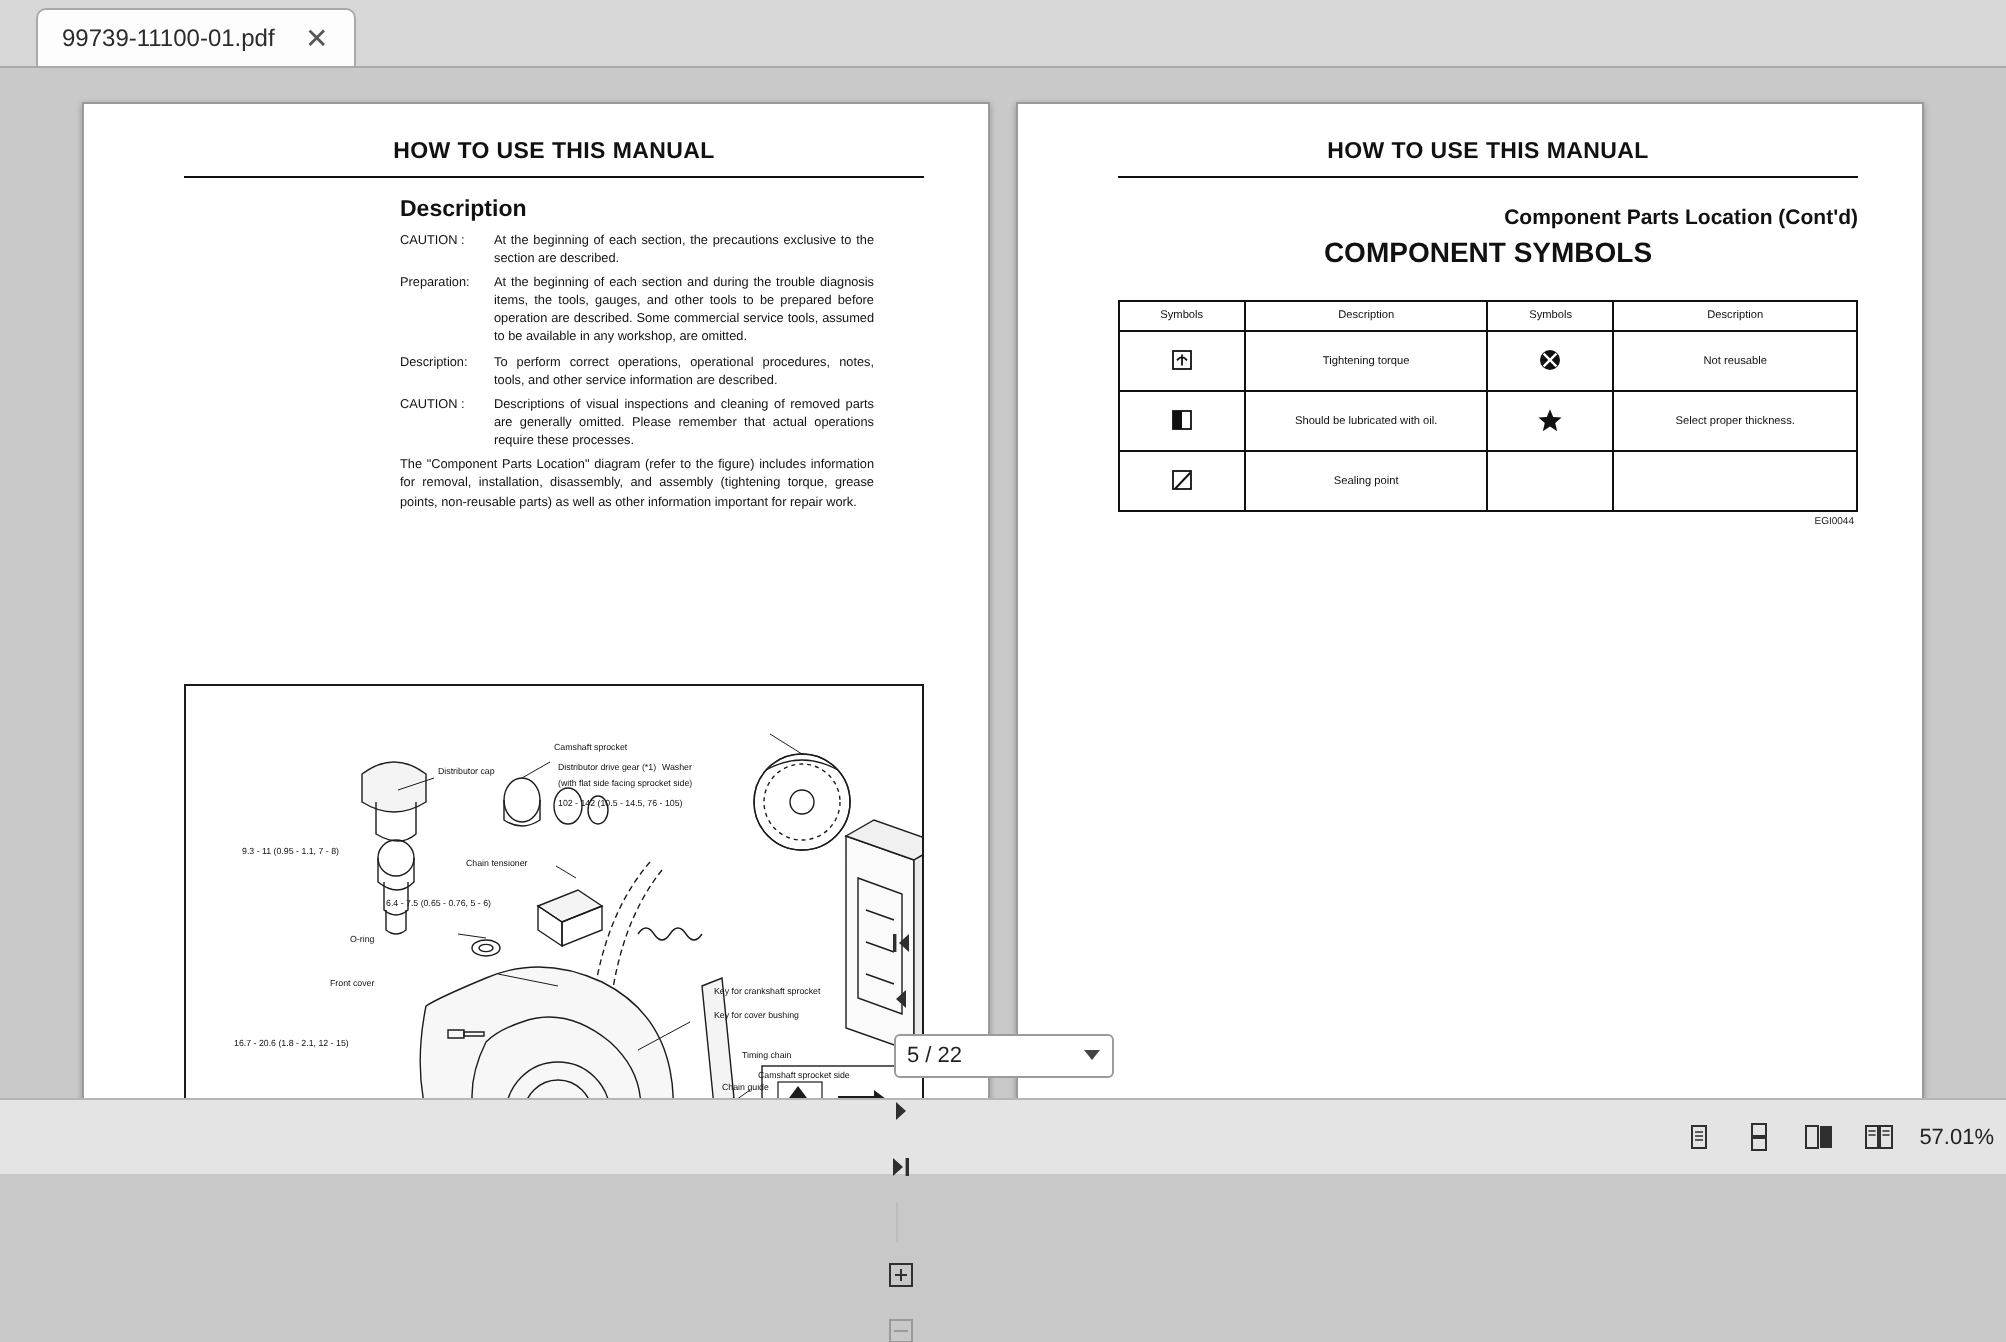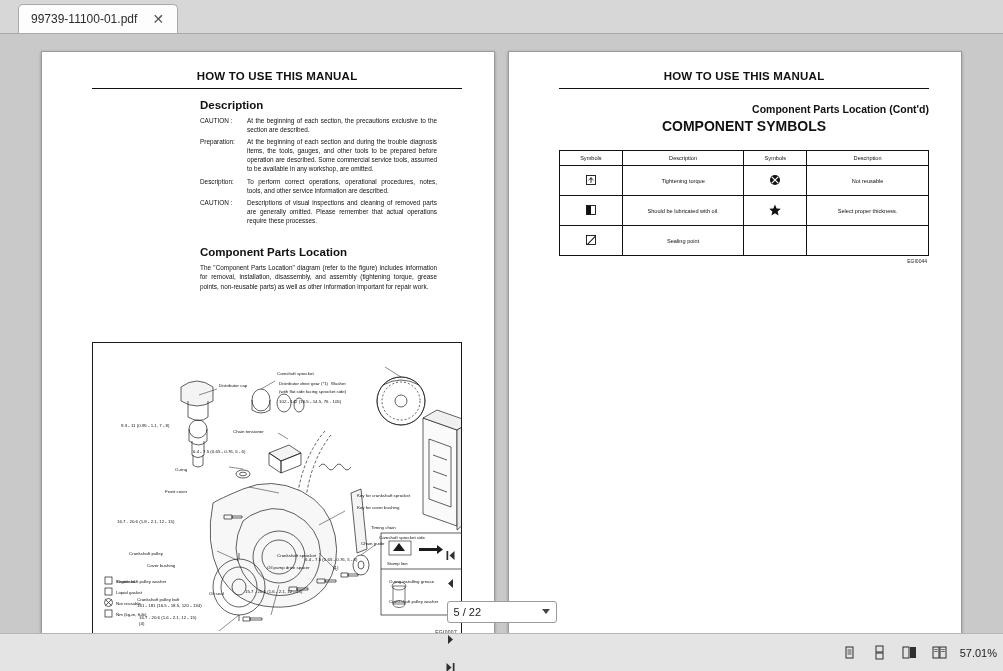--- a/index.html
+++ b/index.html
@@ -5,21 +5,21 @@
   * { box-sizing: border-box; }
   html, body {
     margin: 0; padding: 0;
     width: 1003px; height: 671px;
     overflow: hidden;
     background: #c8c8c8;
     font-family: "Liberation Sans", sans-serif;
   }
   #app {
     position: relative;
-    width: 1003px; height: 671px;
+    width: 1003px; height: 587px;
     background: #c9c9c9;
     display: flex;
     flex-direction: column;
     border-radius: 31px;
   }
 
   
   .tabbar {
     height: 34px;
     background: #d7d7d7;
@@ -272,21 +272,20 @@
               <td class="term">Description:</td>
               <td>To perform correct operations, operational procedures, notes, tools, and other service information are described.</td>
             </tr>
             <tr>
               <td class="term">CAUTION :</td>
               <td>Descriptions of visual inspections and cleaning of removed parts are generally omitted. Please remember that actual operations require these processes.</td>
             </tr>
           </tbody>
             </table>
 
-          <h2 class="sec2">Component Parts Location</h2>
           <p class="body">The "Component Parts Location" diagram (refer to the figure) includes information for removal, installation, disassembly, and assembly (tightening torque, grease points, non-reusable parts) as well as other information important for repair work.</p>
         </div>
 
         <div class="figure">
           <svg width="386" height="294" viewBox="0 0 386 294">
             <g stroke="#1c1c1c" fill="none" stroke-width="0.7">
 
               <circle cx="308" cy="58" r="24"></circle>
               <circle cx="308" cy="58" r="19" stroke-dasharray="2 2"></circle>
               <circle cx="308" cy="58" r="6"></circle>

